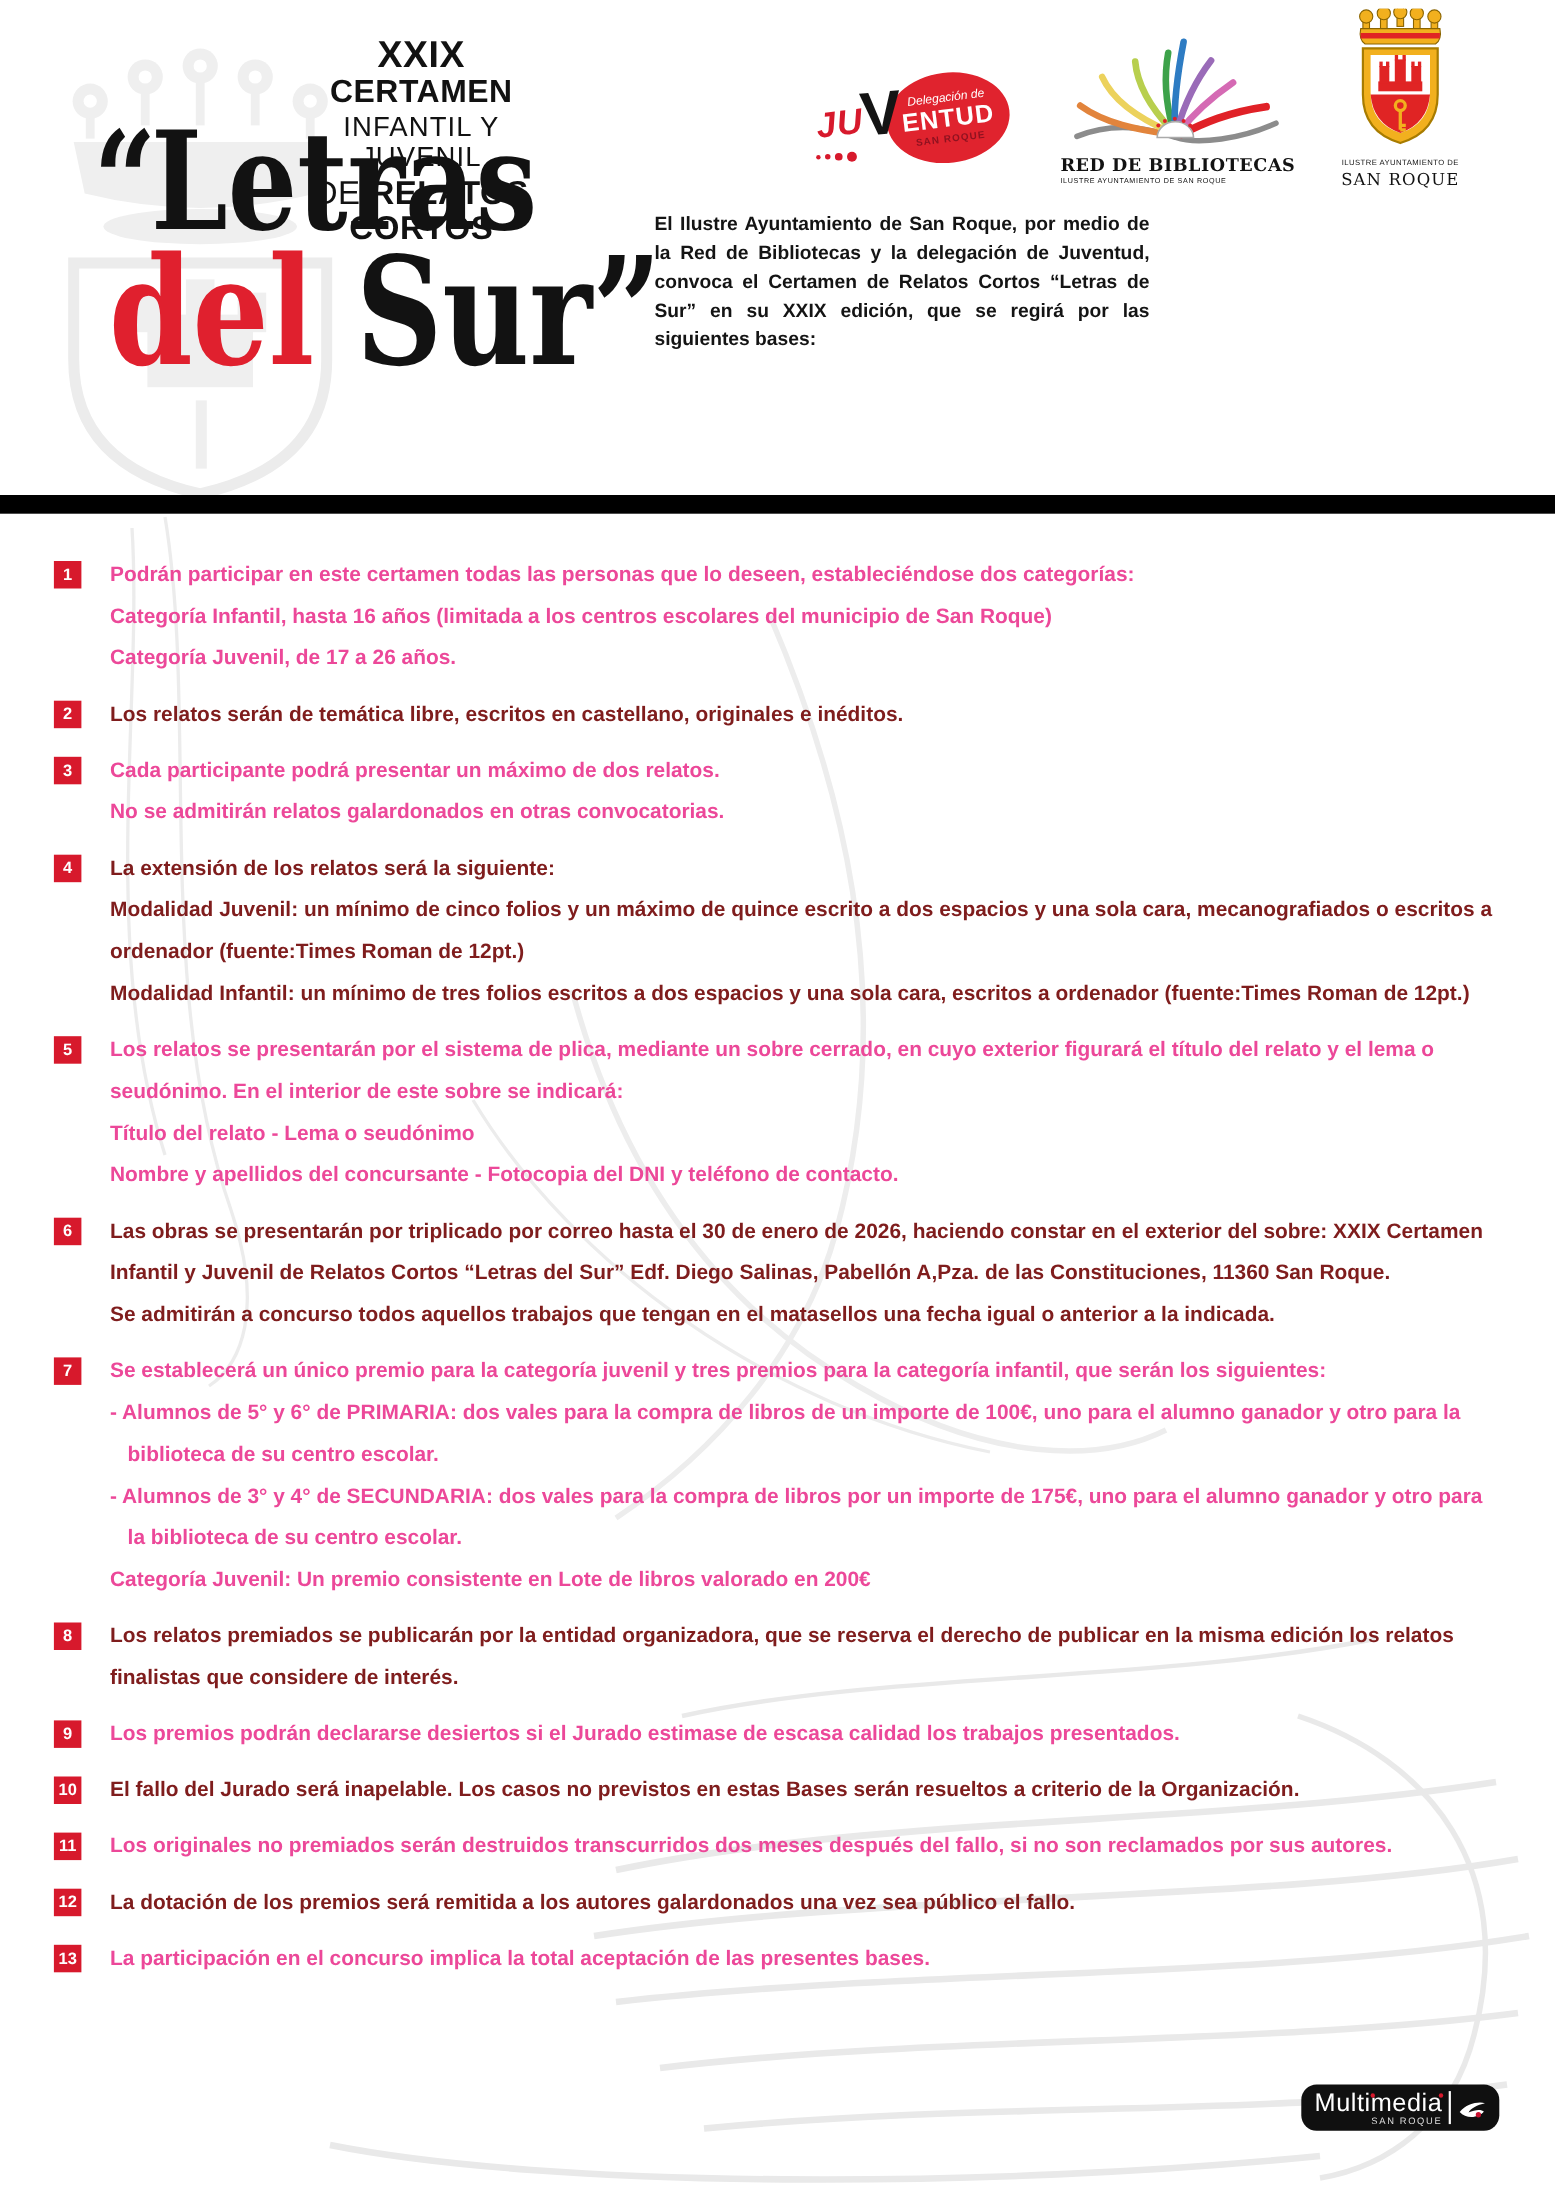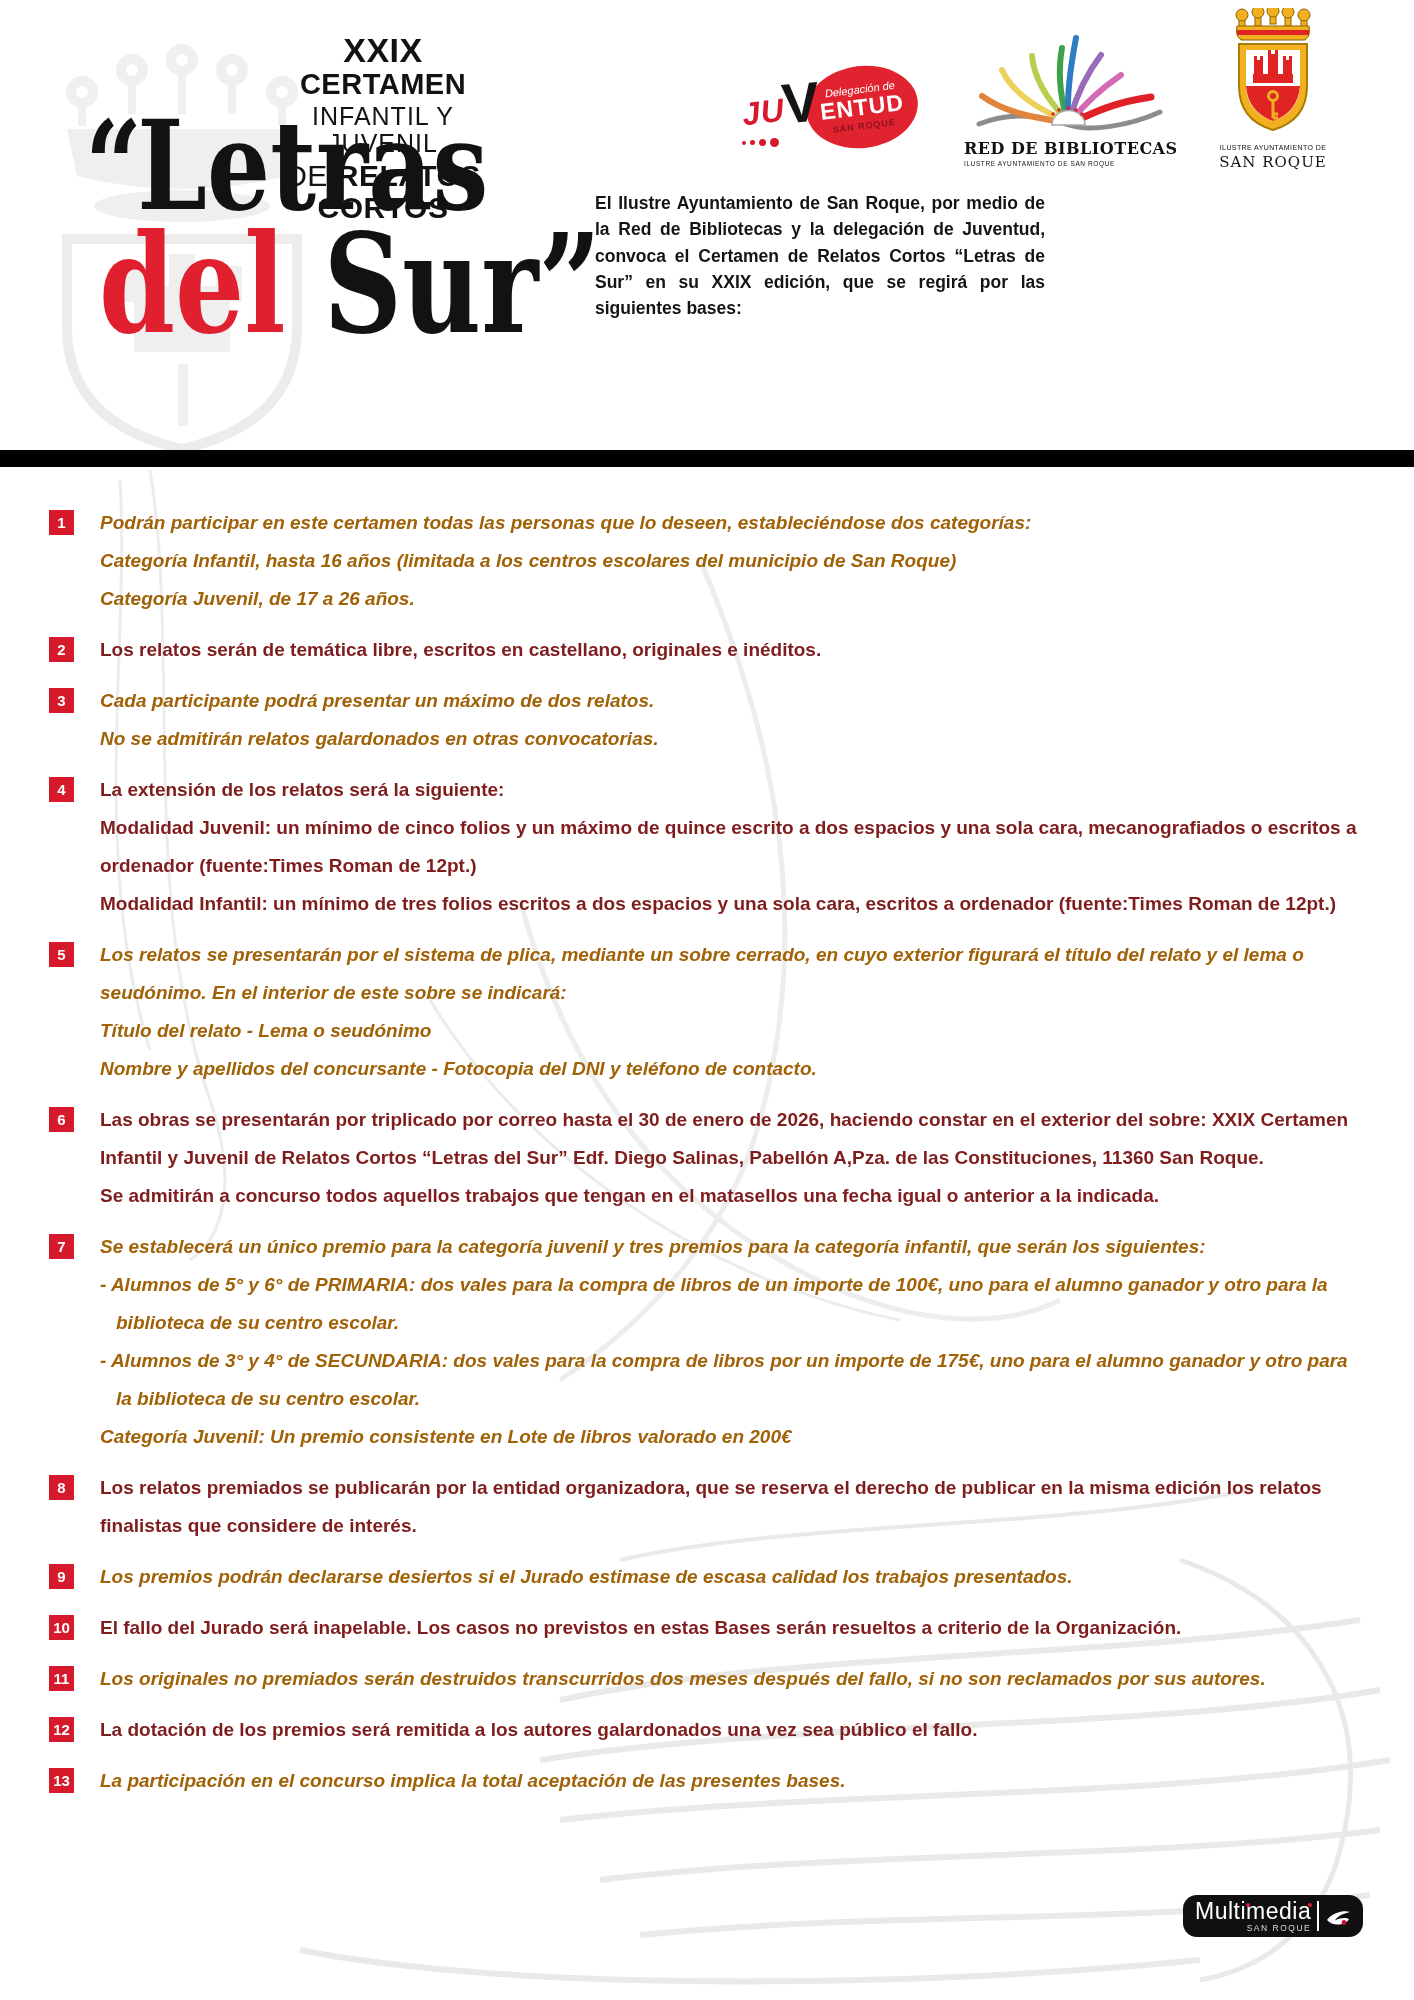--- a/index.html
+++ b/index.html
@@ -61,21 +61,21 @@
   .divider{position:absolute;left:0;top:450px;width:1414px;height:17px;background:#000;z-index:2;}
 
   
   .rules{position:absolute;left:49px;top:504px;width:1315px;z-index:2;}
   .rule{display:flex;gap:26px;margin-bottom:13px;}
   .chip{flex:0 0 auto;width:25px;height:25px;margin-top:6px;background:#d7192c;color:#fff;
         font-size:15px;font-weight:700;display:flex;align-items:center;justify-content:center;}
   .rule-text{font-size:19px;font-weight:700;line-height:2.0;width:1264px;}
   .rule-text p{margin:0;}
   .rule-text p.bullet{padding-left:16px;text-indent:-16px;}
-  .c-red{color:#a16207;font-style:italic;}
+  .c-red{color:#ec4899;}
   .c-black{color:#7f1d1d;}
 
   
   .badge{position:absolute;left:1183px;top:1895px;width:180px;height:42px;background:#101010;
          border-radius:14px;z-index:3;display:flex;align-items:center;padding:0 8px 0 12px;
          box-sizing:border-box;color:#fff;}
   .badge-txt{position:relative;display:flex;flex-direction:column;align-items:flex-end;line-height:1;}
   .badge-title{font-size:23px;font-weight:400;letter-spacing:.5px;}
   .badge-sub{font-size:8.5px;letter-spacing:1.5px;color:#ddd;margin-top:1px;}
   .badge-txt::before,.badge-txt::after{content:"";position:absolute;top:3px;width:4px;height:4px;

